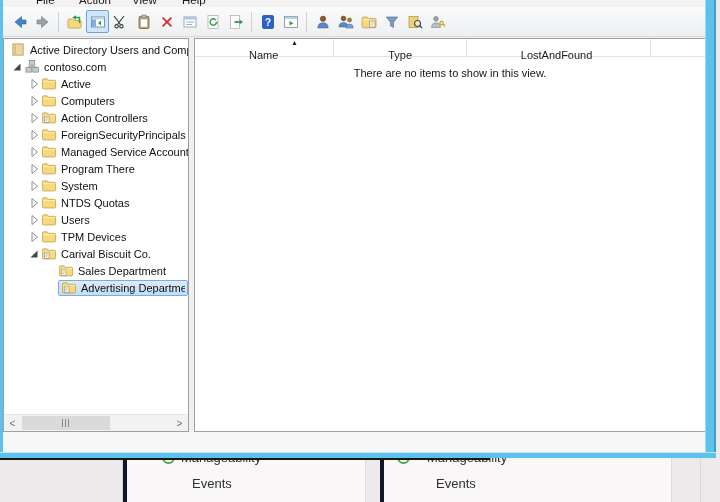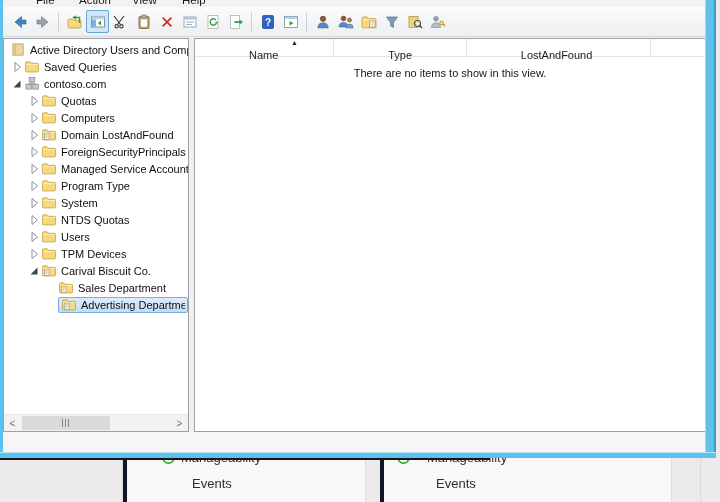--- a/index.html
+++ b/index.html
@@ -314,33 +314,20 @@
         <span class="ticon">
             <svg class="i16" style="height:15px">
               <use href="#sym-root"></use>
             </svg>
           </span>
         <span class="tlabel">Active Directory Users and Computers</span>
       </div>
       <div class="trow lvl1">
         <span class="exp">
             <svg width="14" height="14">
-              <use href="#sym-expc"></use>
-            </svg>
-          </span>
-        <span class="ticon">
-            <svg class="i16" style="height:15px">
-              <use href="#sym-folder"></use>
-            </svg>
-          </span>
-        <span class="tlabel">Saved Queries</span>
-      </div>
-      <div class="trow lvl1">
-        <span class="exp">
-            <svg width="14" height="14">
               <use href="#sym-expe"></use>
             </svg>
           </span>
         <span class="ticon">
             <svg class="i16" style="height:15px">
               <use href="#sym-domain"></use>
             </svg>
           </span>
         <span class="tlabel">contoso.com</span>
       </div>
@@ -348,21 +335,21 @@
         <span class="exp">
             <svg width="14" height="14">
               <use href="#sym-expc"></use>
             </svg>
           </span>
         <span class="ticon">
             <svg class="i16" style="height:15px">
               <use href="#sym-folder"></use>
             </svg>
           </span>
-        <span class="tlabel">Quotas</span>
+        <span class="tlabel">Active</span>
       </div>
       <div class="trow lvl2">
         <span class="exp">
             <svg width="14" height="14">
               <use href="#sym-expc"></use>
             </svg>
           </span>
         <span class="ticon">
             <svg class="i16" style="height:15px">
               <use href="#sym-folder"></use>
@@ -374,21 +361,21 @@
         <span class="exp">
             <svg width="14" height="14">
               <use href="#sym-expc"></use>
             </svg>
           </span>
         <span class="ticon">
             <svg class="i16" style="height:15px">
               <use href="#sym-oufolder"></use>
             </svg>
           </span>
-        <span class="tlabel">Domain LostAndFound</span>
+        <span class="tlabel">Action Controllers</span>
       </div>
       <div class="trow lvl2">
         <span class="exp">
             <svg width="14" height="14">
               <use href="#sym-expc"></use>
             </svg>
           </span>
         <span class="ticon">
             <svg class="i16" style="height:15px">
               <use href="#sym-folder"></use>
@@ -413,21 +400,21 @@
         <span class="exp">
             <svg width="14" height="14">
               <use href="#sym-expc"></use>
             </svg>
           </span>
         <span class="ticon">
             <svg class="i16" style="height:15px">
               <use href="#sym-folder"></use>
             </svg>
           </span>
-        <span class="tlabel">Program Type</span>
+        <span class="tlabel">Program There</span>
       </div>
       <div class="trow lvl2">
         <span class="exp">
             <svg width="14" height="14">
               <use href="#sym-expc"></use>
             </svg>
           </span>
         <span class="ticon">
             <svg class="i16" style="height:15px">
               <use href="#sym-folder"></use>

